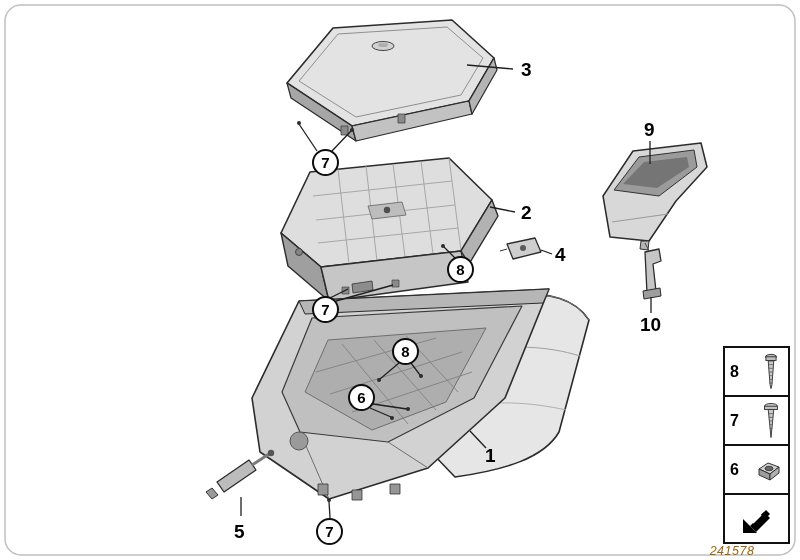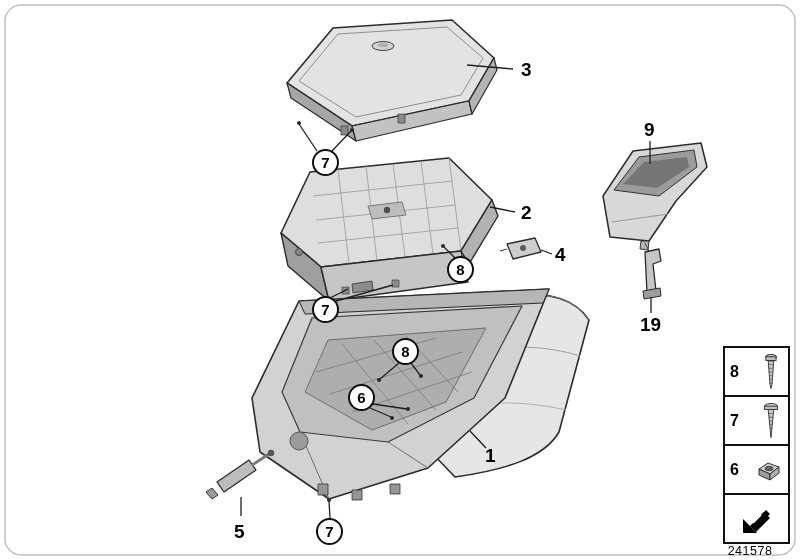--- a/index.html
+++ b/index.html
@@ -23,22 +23,22 @@
     border:2px solid #111;background:#fff;box-sizing:border-box;
     display:flex;flex-direction:column;
   }
   .legend-row{
     flex:1;display:flex;align-items:center;justify-content:space-between;
     border-bottom:2px solid #111;padding:0 5px;box-sizing:border-box;
   }
   .legend-row:last-child{border-bottom:none;justify-content:center;}
   .legend-label{font-weight:bold;font-size:16px;color:#000;}
   .fig-num{
-    position:absolute;left:710px;top:544px;width:80px;text-align:center;
-    font-size:12.5px;color:#000000;letter-spacing:0.5px;
+    position:absolute;left:692px;top:544px;width:80px;text-align:center;
+    font-size:12.5px;color:#a16207;letter-spacing:0.5px;font-style:italic;
   }
 </style>
 </head>
 <body>
 
 <div class="stage">
 
   <svg class="drawing-svg" width="800" height="560" viewBox="0 0 800 560">
 
     <rect x="5" y="5" width="790" height="550" rx="16" fill="none" stroke="#c0c0c0" stroke-width="1.5"></rect>
@@ -160,21 +160,21 @@
       <circle cx="392" cy="418" r="2"></circle>
       <circle cx="408" cy="409" r="2"></circle>
       <circle cx="329" cy="500" r="2"></circle>
     </g>
   </svg>
 
   <div class="callout" style="left:521px;top:60px;">3</div>
   <div class="callout" style="left:521px;top:203px;">2</div>
   <div class="callout" style="left:555px;top:245px;">4</div>
   <div class="callout" style="left:644px;top:120px;">9</div>
-  <div class="callout" style="left:640px;top:315px;">19</div>
+  <div class="callout" style="left:640px;top:315px;">10</div>
   <div class="callout" style="left:485px;top:446px;">1</div>
   <div class="callout" style="left:234px;top:522px;">5</div>
 
   <div class="circled" style="left:312px;top:149px;">7</div>
   <div class="circled" style="left:447px;top:256px;">8</div>
   <div class="circled" style="left:312px;top:296px;">7</div>
   <div class="circled" style="left:392px;top:338px;">8</div>
   <div class="circled" style="left:348px;top:384px;">6</div>
   <div class="circled" style="left:316px;top:518px;">7</div>
 

